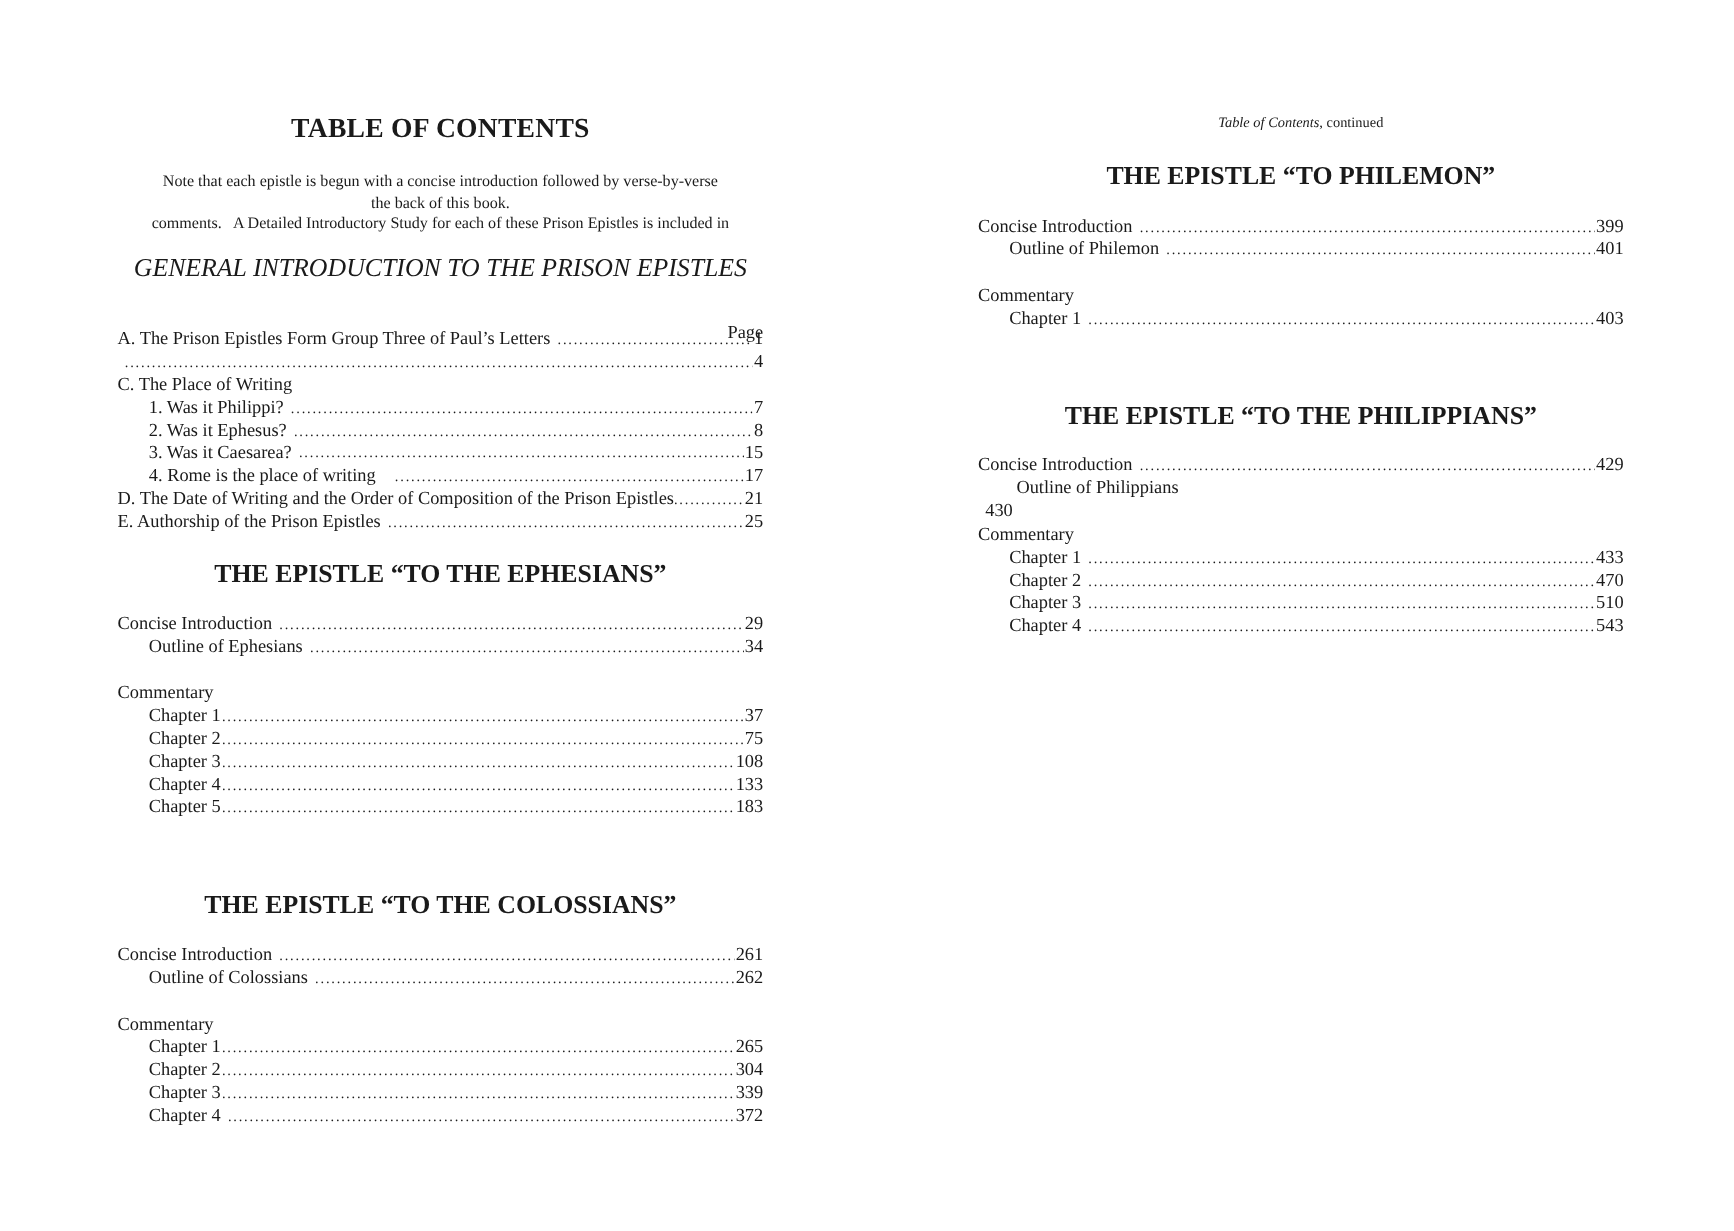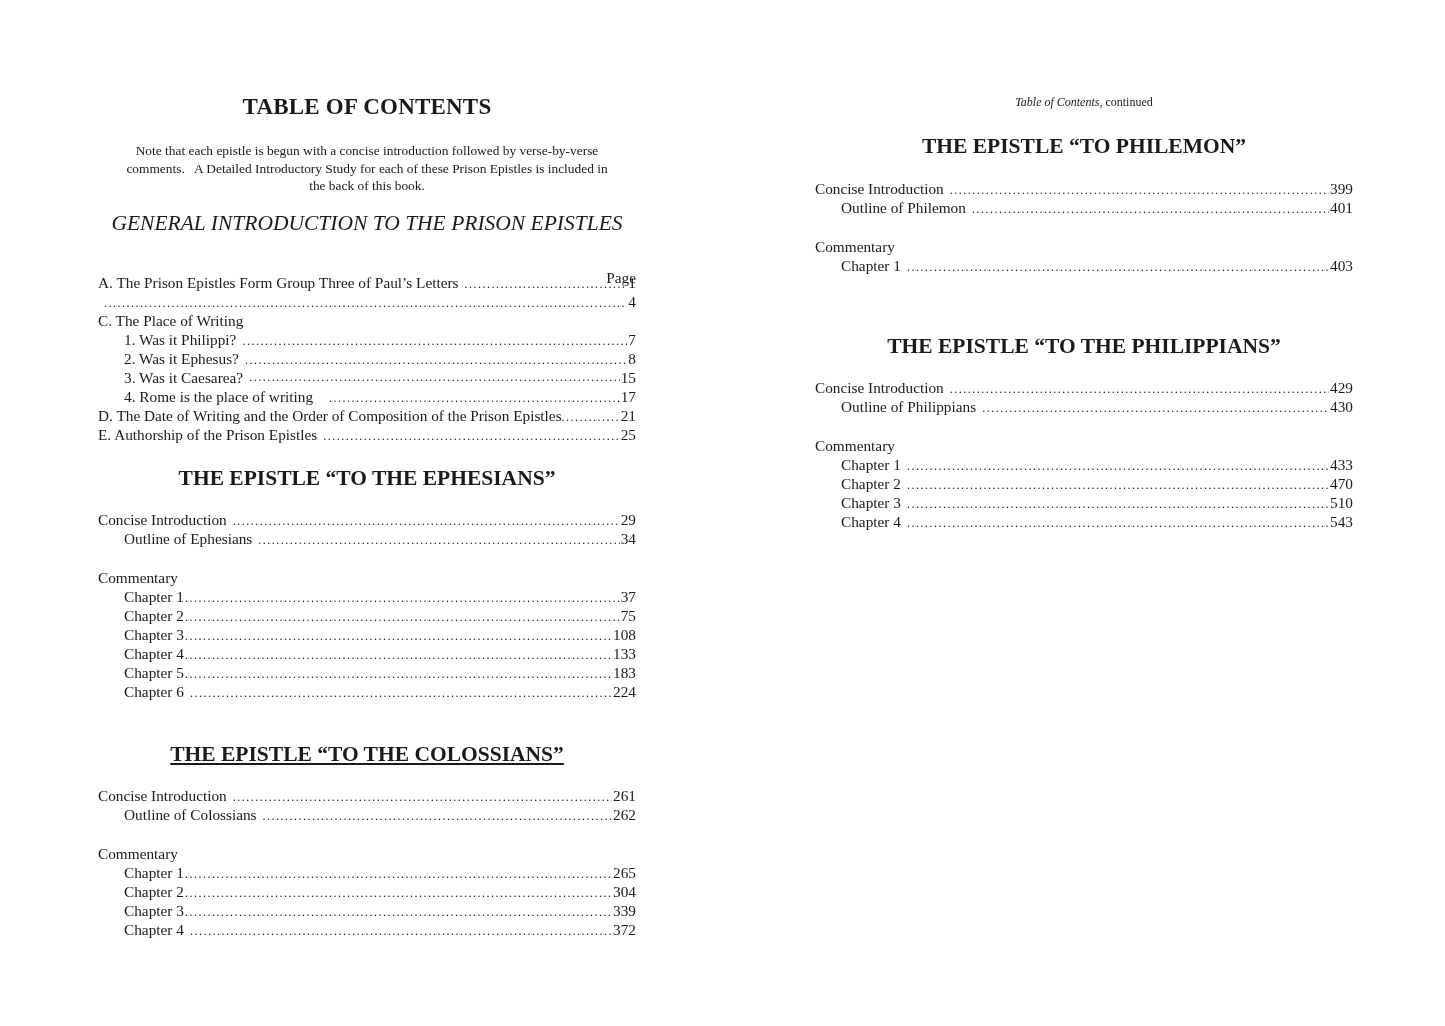--- a/index.html
+++ b/index.html
@@ -27,22 +27,22 @@
   .page-label { position: absolute; right: 0; font-size: 15.3px; }
 </style>
 </head>
 <body>
 
 <div class="page page-left">
   <div class="abs center main-title" style="top:94px;">TABLE OF CONTENTS</div>
 
   <div class="abs center note" style="top:142px; left:-10px; right:-10px;">
     <div>Note that each epistle is begun with a concise introduction followed by verse-by-verse</div>
+    <div>the back of this book.</div>
     <div style="white-space:pre;">comments.   A Detailed Introductory Study for each of these Prison Epistles is included in</div>
-    <div>the back of this book.</div>
   </div>
 
   <div class="abs center gen-title" style="top:211px; left:-10px; right:-10px;">GENERAL INTRODUCTION TO THE PRISON EPISTLES</div>
 
   <div class="page-label" style="top:269px;">Page</div>
 
   <div class="row" style="top:273px;">
     <span class="label">A. The Prison Epistles Form Group Three of Paul’s Letters</span>
       <span class="dots"></span>
       <span class="pg">1</span>
@@ -117,27 +117,22 @@
   <div class="row indent" style="top:644px;">
     <span class="label">Chapter 4</span>
       <span class="dots tight"></span>
       <span class="pg">133</span>
   </div>
   <div class="row indent" style="top:663px;">
     <span class="label">Chapter 5</span>
       <span class="dots tight"></span>
       <span class="pg">183</span>
   </div>
-  <div class="row indent" style="top:682px;">
-    <span class="label">Chapter 6</span>
-      <span class="dots"></span>
-      <span class="pg">224</span>
-  </div>
-
-  <div class="abs center epistle-title" style="top:742px;text-decoration:underline;">THE EPISTLE “TO THE COLOSSIANS”</div>
+
+  <div class="abs center epistle-title" style="top:742px;">THE EPISTLE “TO THE COLOSSIANS”</div>
   <div class="row" style="top:786px;">
     <span class="label">Concise Introduction</span>
       <span class="dots"></span>
       <span class="pg">261</span>
   </div>
   <div class="row indent" style="top:805px;">
     <span class="label">Outline of Colossians</span>
       <span class="dots"></span>
       <span class="pg">262</span>
   </div>
@@ -190,21 +185,21 @@
       <span class="dots"></span>
       <span class="pg">403</span>
   </div>
 
   <div class="abs center epistle-title" style="top:334px;">THE EPISTLE “TO THE PHILIPPIANS”</div>
   <div class="row" style="top:378px;">
     <span class="label">Concise Introduction</span>
       <span class="dots"></span>
       <span class="pg">429</span>
   </div>
-  <div class="row indent" style="top:397px;">
+  <div class="row indent" style="top:397px;flex-direction:column;">
     <span class="label">Outline of Philippians</span>
       <span class="dots"></span>
       <span class="pg">430</span>
   </div>
   <div class="row heading-only" style="top:436px;">
     <span class="label">Commentary</span>
   </div>
   <div class="row indent" style="top:455px;">
     <span class="label">Chapter 1</span>
       <span class="dots"></span>

